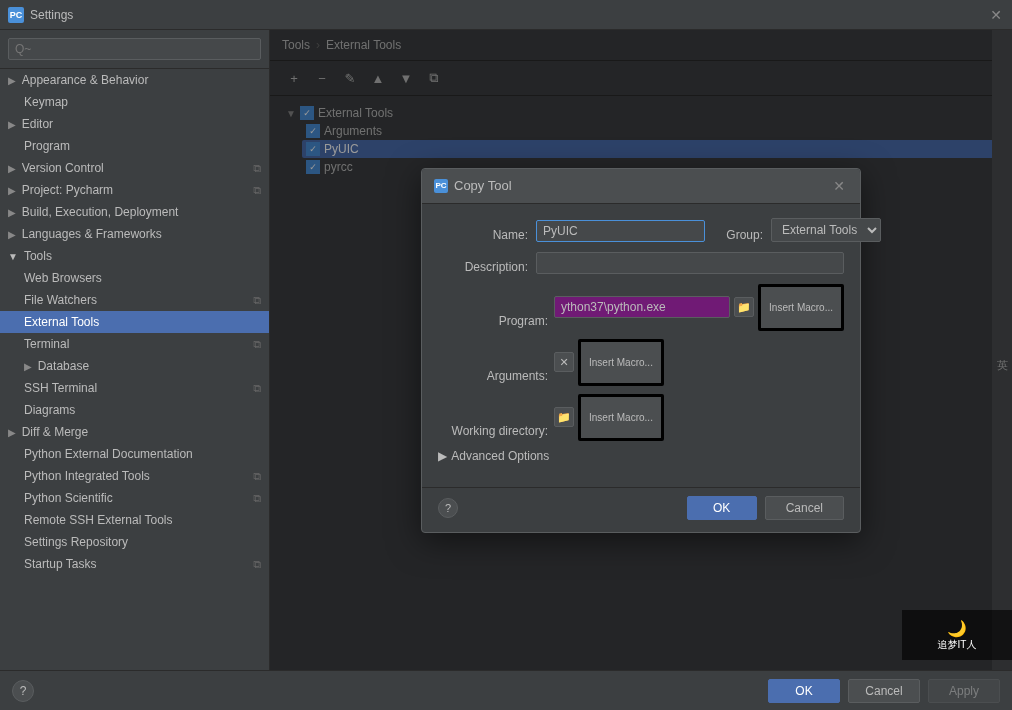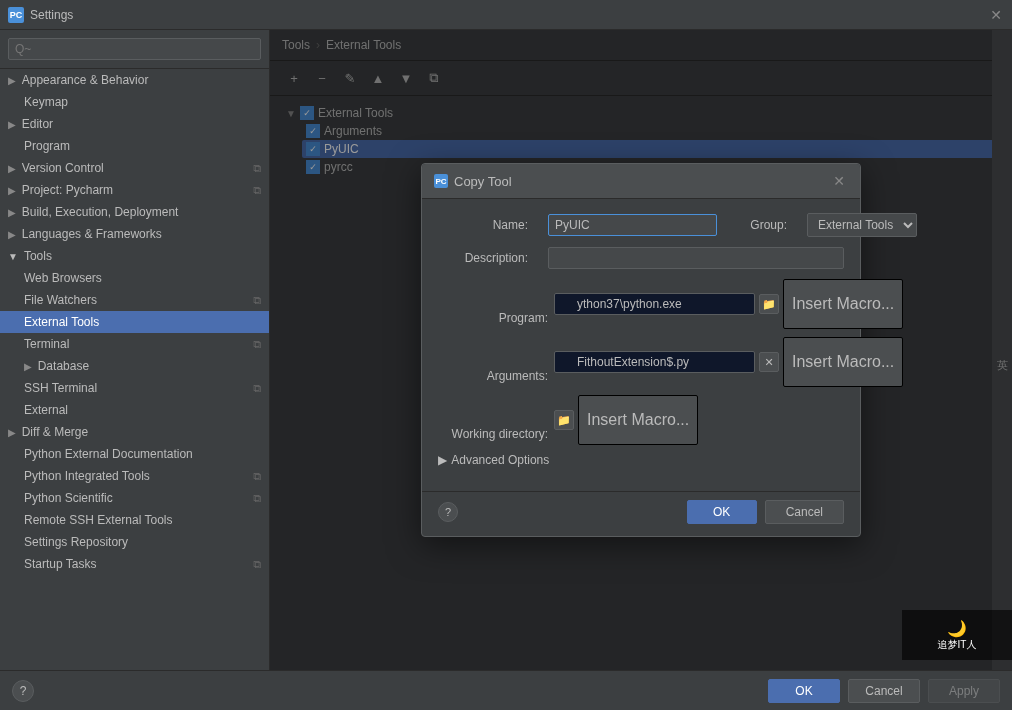--- a/index.html
+++ b/index.html
@@ -288,23 +288,23 @@
       height: 18px;
       display: flex;
       align-items: center;
       justify-content: center;
     }
     .dialog-body {
       padding: 14px 16px;
     }
     .dialog-row {
       display: flex;
-      align-items: center;
+      align-items: flex-end;
       margin-bottom: 10px;
-      gap: 20px;
+      gap: 8px;
     }
     .dialog-label {
       width: 90px;
       text-align: right;
       font-size: 12px;
       color: #bbbbbb;
       flex-shrink: 0;
     }
     .dialog-input {
       background: #45484a;
@@ -355,24 +355,24 @@
       margin-top: 28px;
     }
     .dialog-field-input-wrap {
       flex: 1;
       display: flex;
       align-items: center;
       gap: 4px;
     }
     .dialog-field-input {
       flex: 1;
-      background: #0f172a;
-      border: 1px solid #5a5d5f;
-      color: #bbbbbb;
-      padding: 3px 22px;
+      background: #701a75;
+      border: 1px solid #5a5d5f;
+      color: #bbbbbb;
+      padding: 3px 6px;
       font-size: 12px;
       outline: none;
       border-radius: 2px;
     }
     .dialog-field-btn {
       width: 20px;
       height: 20px;
       background: #4b4e50;
       border: 1px solid #5a5d5f;
       color: #bbbbbb;
@@ -380,23 +380,23 @@
       align-items: center;
       justify-content: center;
       cursor: pointer;
       font-size: 11px;
       border-radius: 2px;
       flex-shrink: 0;
     }
     .dialog-insert-macro-btn {
       padding: 15px 8px;
       background: #4b4e50;
-      border: 1px solid #000000;
-      color: #bbbbbb;
-      font-size: 16px;
+      border: 3px solid #000000;
+      color: #bbbbbb;
+      font-size: 10px;
       cursor: pointer;
       border-radius: 2px;
       white-space: nowrap;
       flex-shrink: 0;
     }
     .dialog-advanced {
       display: flex;
       align-items: center;
       gap: 4px;
       margin: 6px 0 10px 0;
@@ -538,21 +538,21 @@
       <span class="arrow">▶</span>
       <span>Database</span>
     </div>
 
     <div class="sidebar-item sidebar-sub">
       <span>SSH Terminal</span>
       <span class="sidebar-icon-right">⧉</span>
     </div>
 
     <div class="sidebar-item sidebar-sub">
-      <span>External</span>
+      <span>Diagrams</span>
     </div>
 
     <div class="sidebar-item group">
       <span class="arrow">▶</span>
       <span>Diff &amp; Merge</span>
     </div>
 
     <div class="sidebar-item sidebar-sub">
       <span>Python External Documentation</span>
     </div>
@@ -659,21 +659,20 @@
             <div class="dialog-field-input-wrap">
               <input class="dialog-field-input" type="text" value="ython37\python.exe" style="">
               <div class="dialog-field-btn">📁</div>
               <button class="dialog-insert-macro-btn">Insert Macro...</button>
             </div>
           </div>
 
           <div class="dialog-field-row">
             <span class="dialog-field-label">Arguments:</span>
             <div class="dialog-field-input-wrap">
-              <input class="dialog-field-input" type="text" value="FithoutExtension$.py" style="">
               <div class="dialog-field-btn">✕</div>
               <button class="dialog-insert-macro-btn">Insert Macro...</button>
             </div>
           </div>
 
           <div class="dialog-field-row">
             <span class="dialog-field-label">Working directory:</span>
             <div class="dialog-field-input-wrap">
               <div class="dialog-field-btn">📁</div>
               <button class="dialog-insert-macro-btn">Insert Macro...</button>

